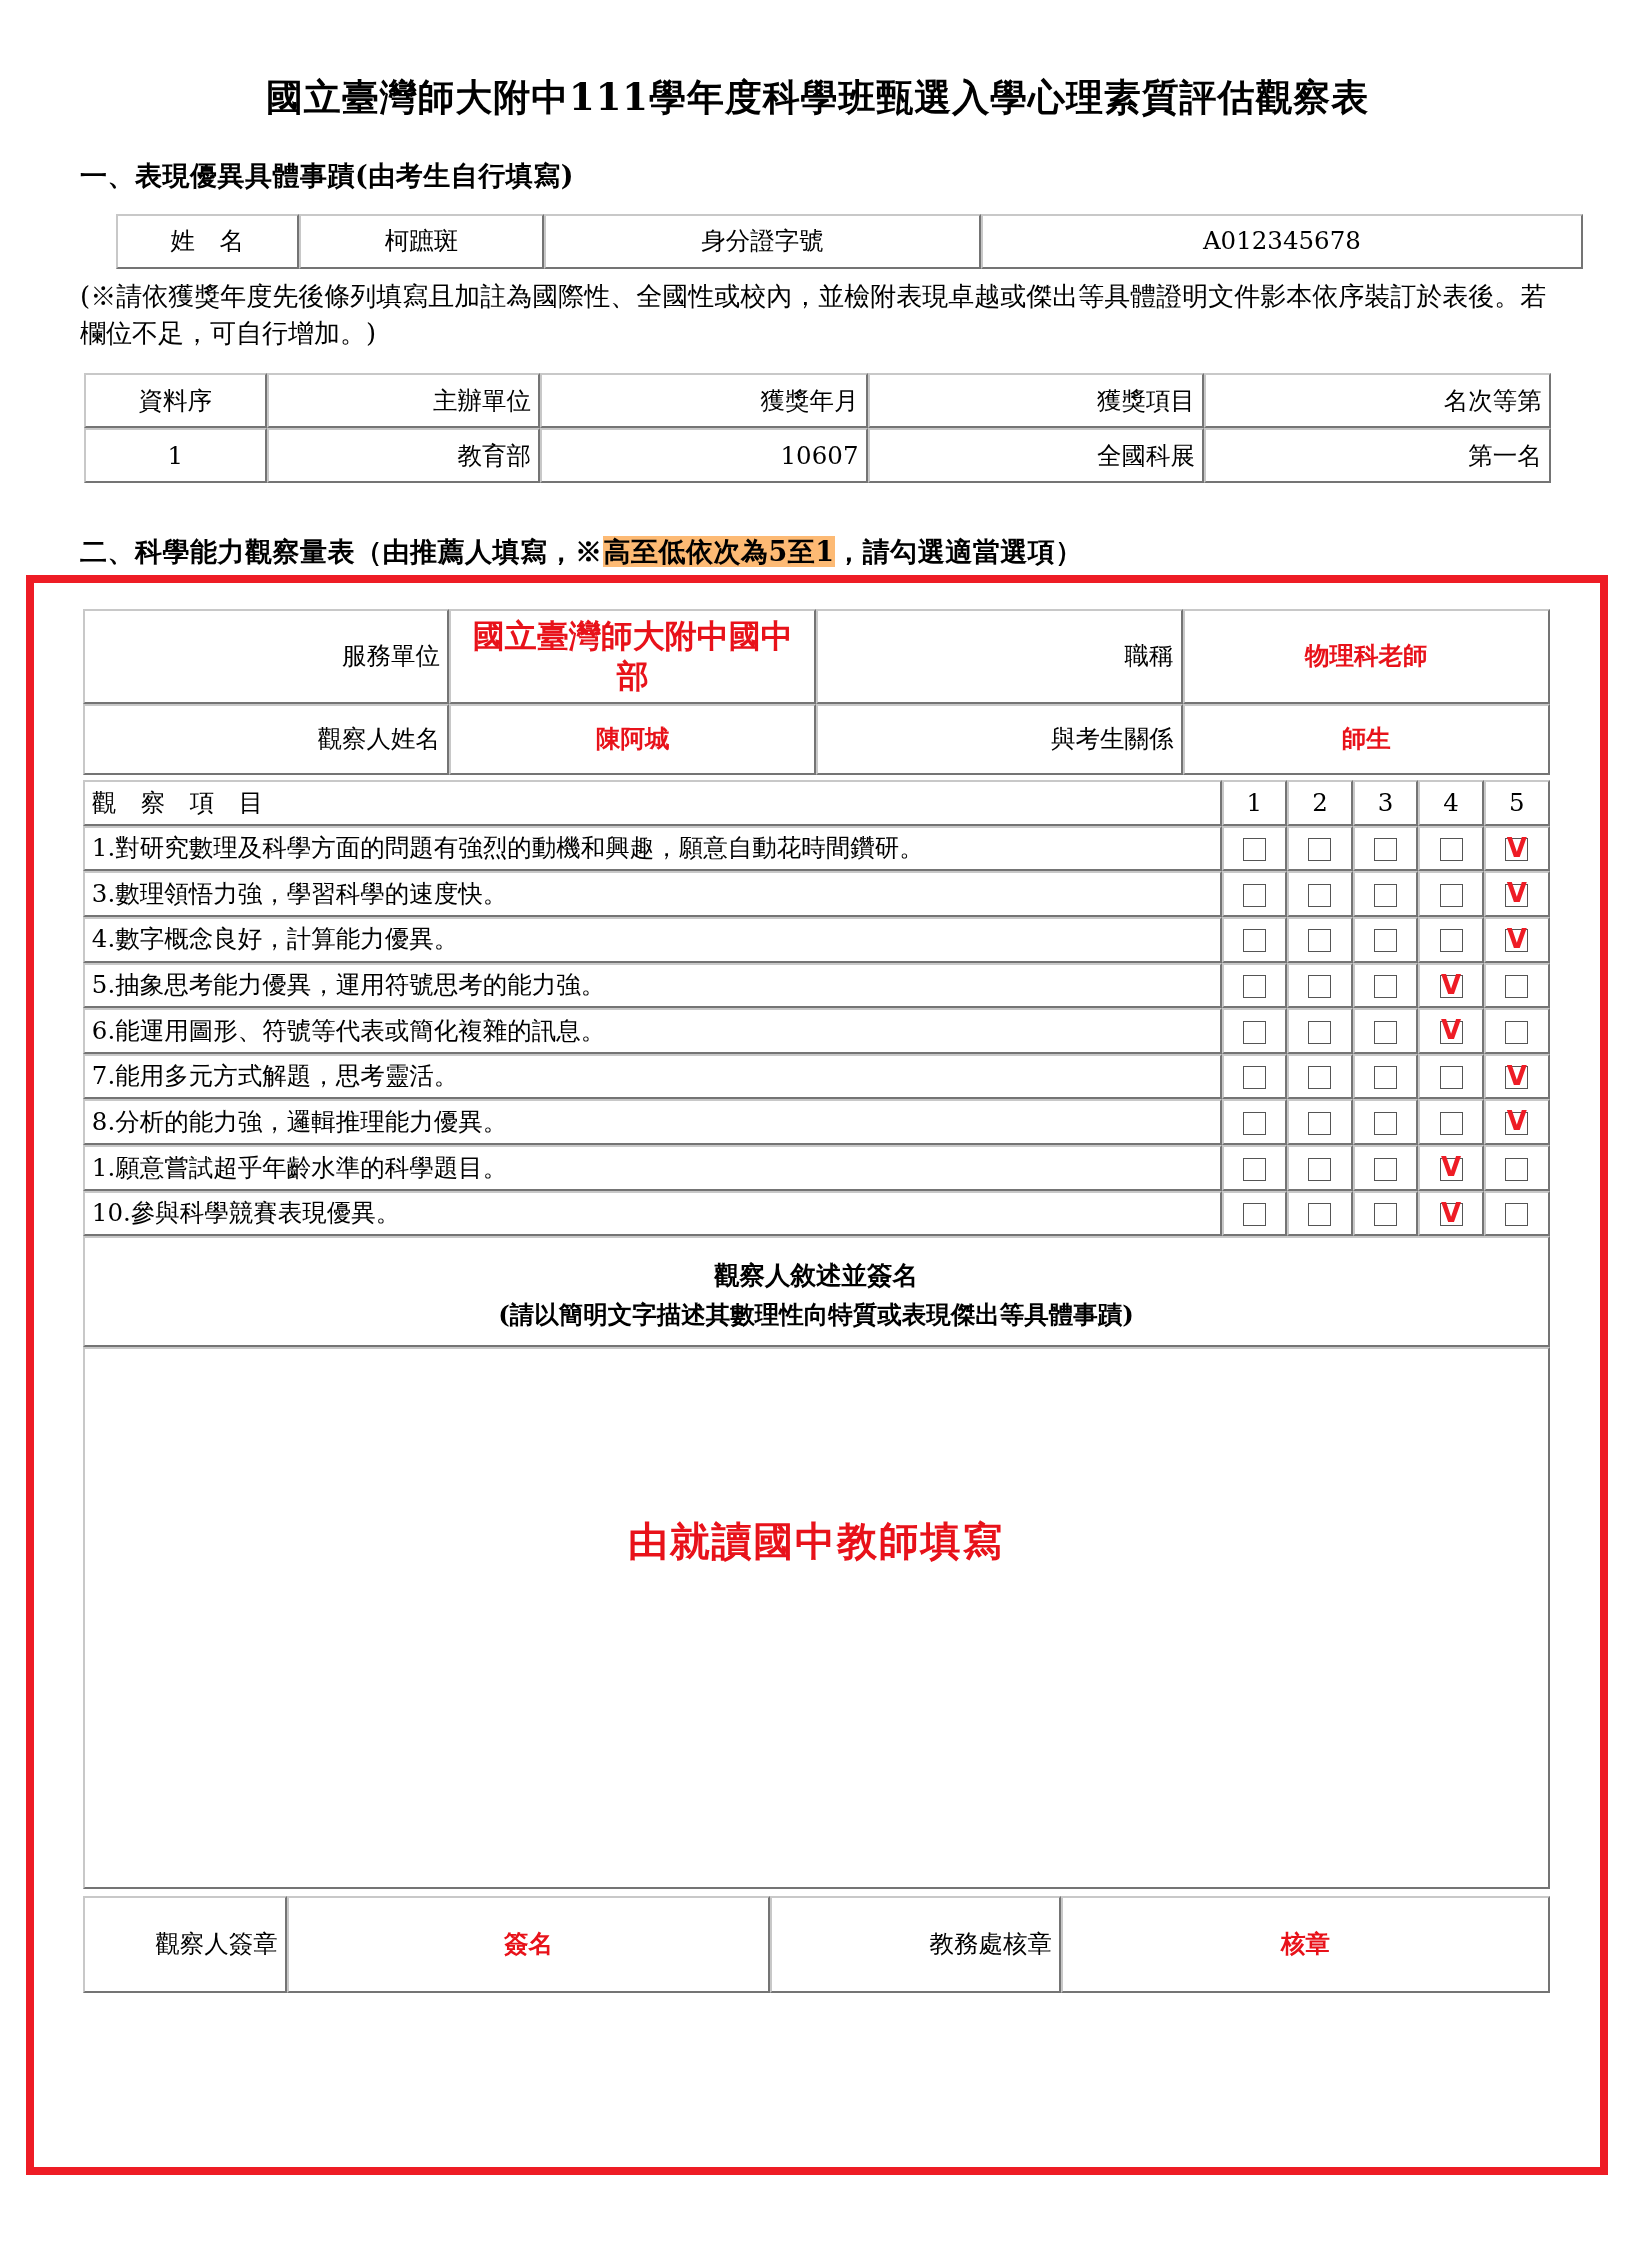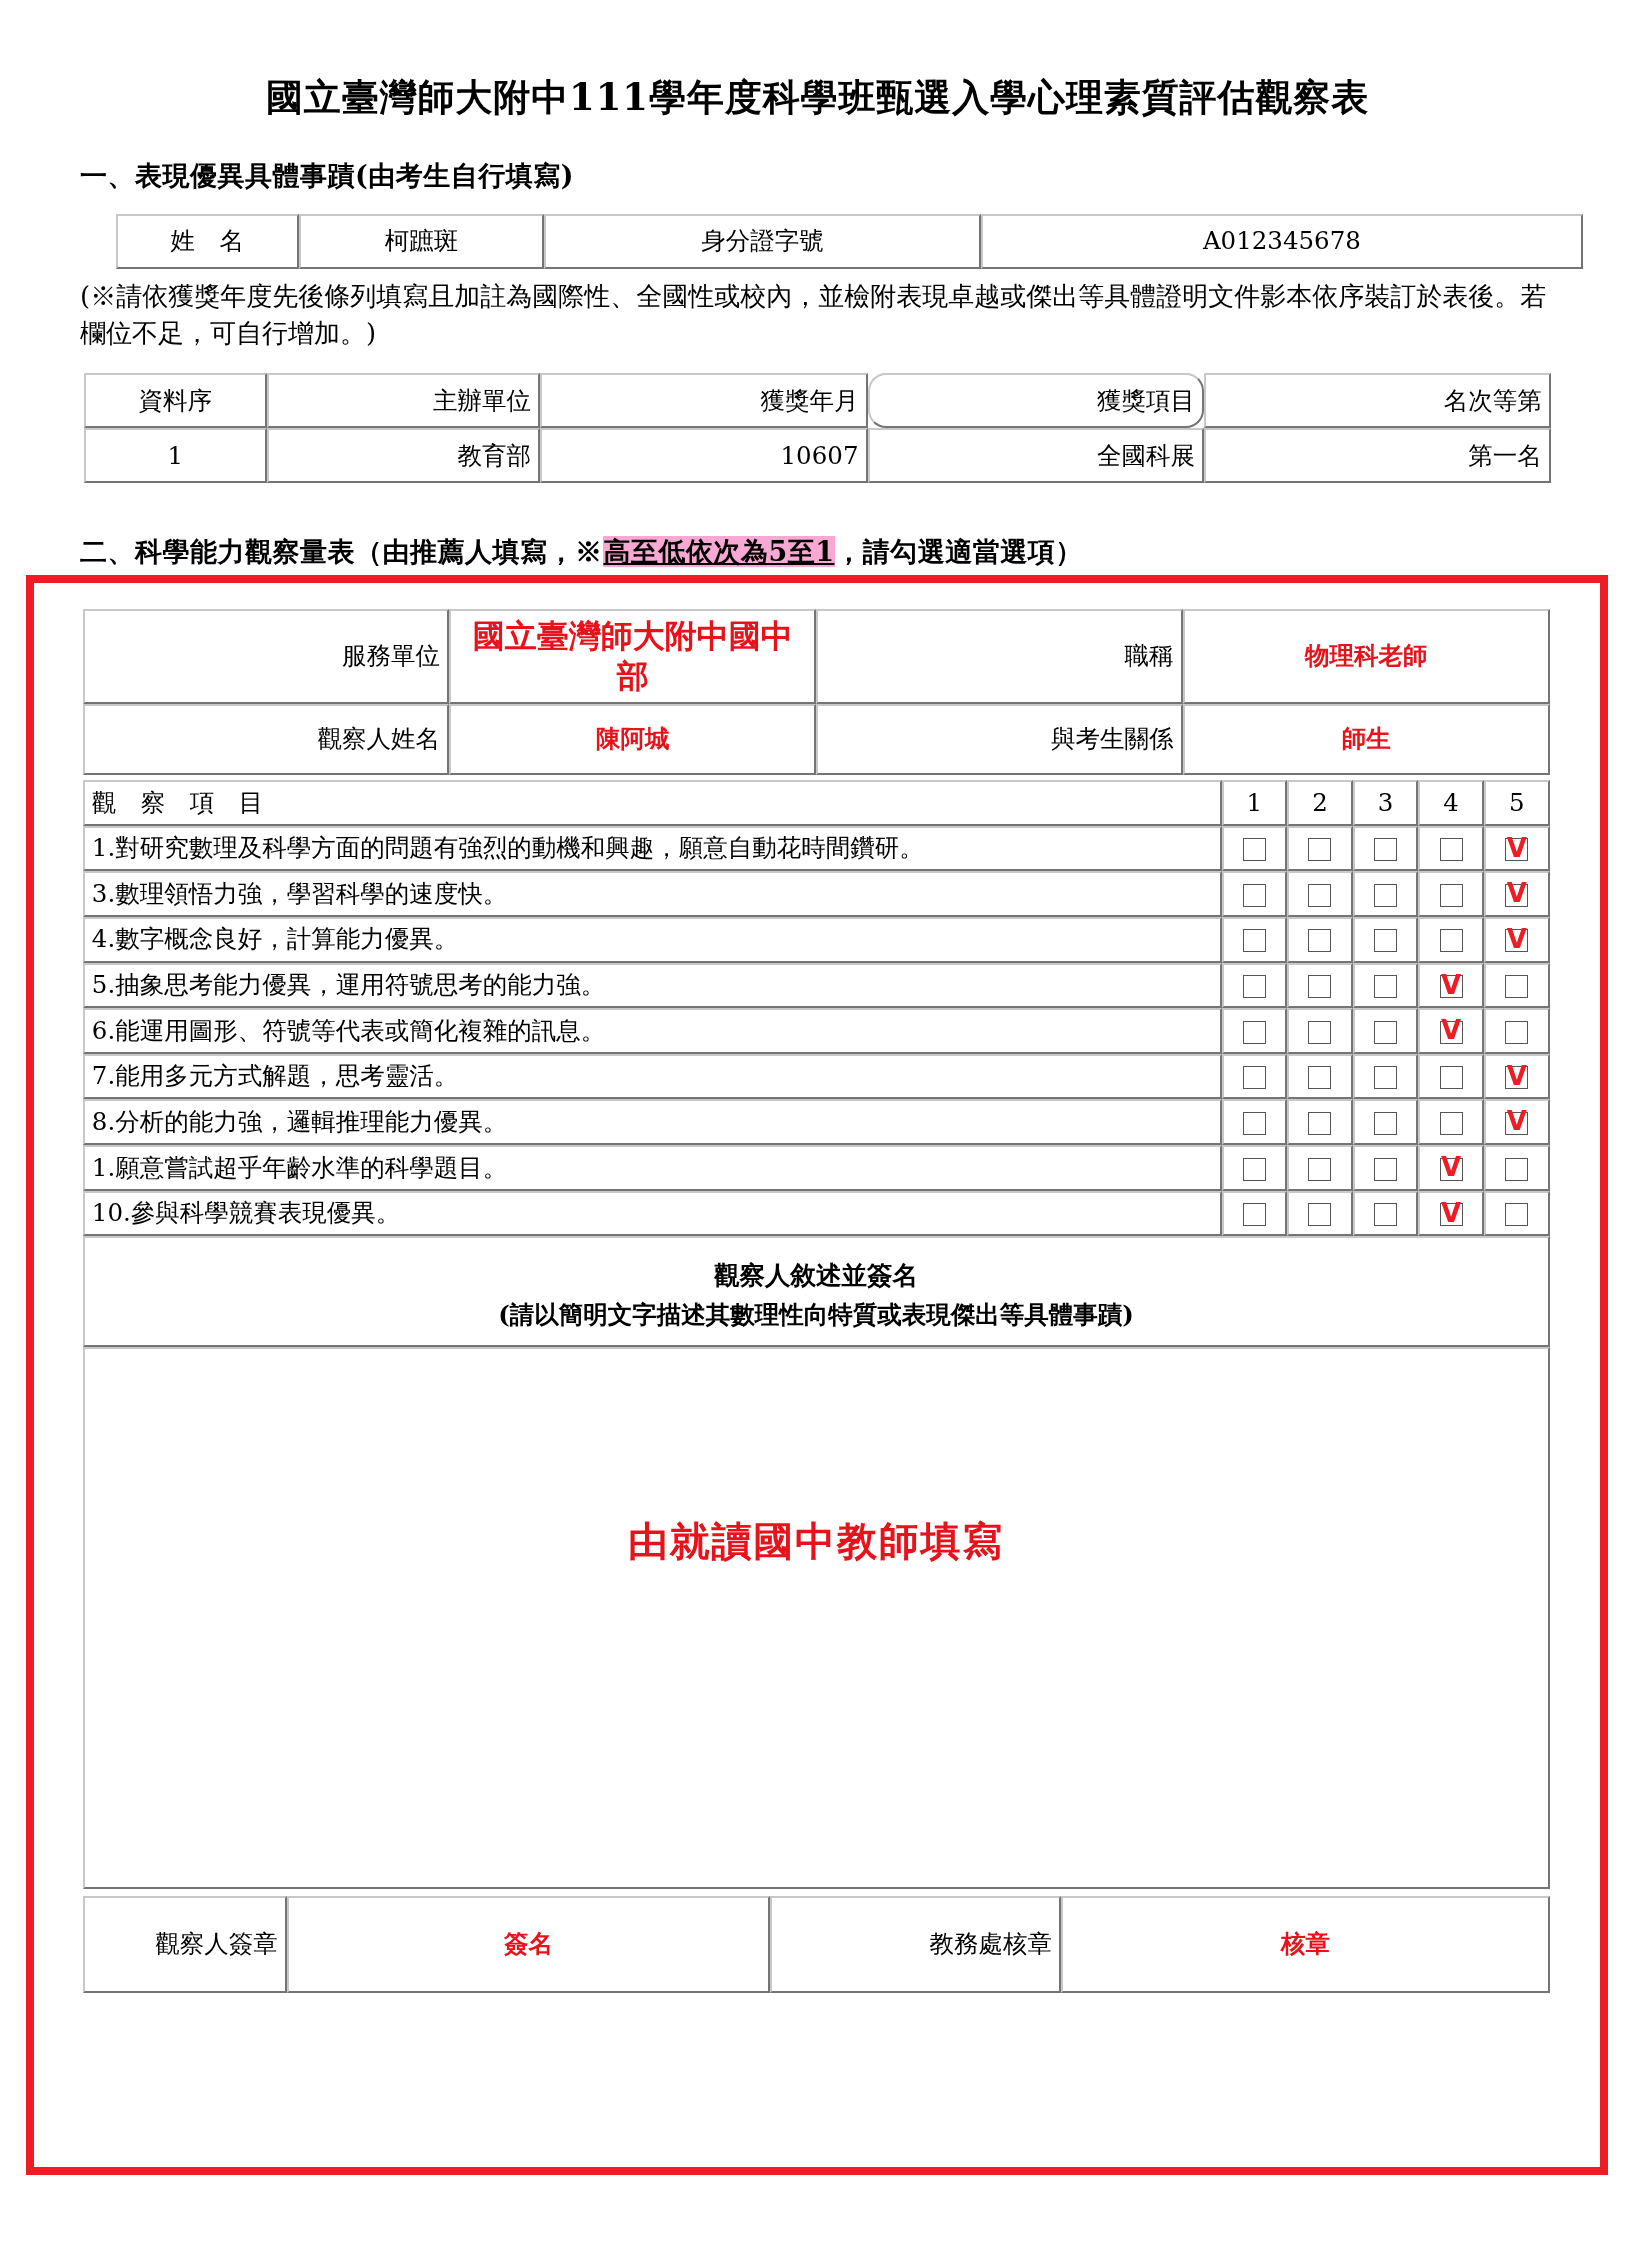--- a/index.html
+++ b/index.html
@@ -37,23 +37,22 @@
   
   .section-head {
     font-size: 27px;
     font-weight: bold;
     margin: 0;
     padding-left: 80px;
     padding-top: 35px;
     letter-spacing: 0.5px;
   }
   .hl {
-    background: #f9a8d4;
+    background: #fdba74;
     padding: 0 0.9px;
-    text-decoration: underline;
   }
 
   
   table.frm {
     border-collapse: separate;
     border-spacing: 0;
     table-layout: fixed;
   }
   table.frm > tbody > tr > td {
     border: 2.7px outset #c8c8c8;
@@ -207,21 +206,21 @@
 
   <div class="note">(※請依獲獎年度先後條列填寫且加註為國際性、全國性或校內，並檢附表現卓越或傑出等具體證明文件影本依序裝訂於表後。若欄位不足，可自行增加。)</div>
 
   <div class="wrap2">
     <table class="frm award-tbl">
       <tbody>
         <tr>
           <td class="c-center lbl" style="width:164px;">資料序</td>
           <td class="c-left lbl" style="width:255px;">主辦單位</td>
           <td class="c-left lbl" style="width:309px;">獲獎年月</td>
-          <td class="c-left lbl" style="width:318px;border-radius:18px;">獲獎項目</td>
+          <td class="c-left lbl" style="width:318px;">獲獎項目</td>
           <td class="c-left lbl">名次等第</td>
         </tr>
         <tr>
           <td class="c-center">1</td>
           <td class="c-left">教育部</td>
           <td class="c-left">10607</td>
           <td class="c-left">全國科展</td>
           <td class="c-left">第一名</td>
         </tr>
       </tbody>

